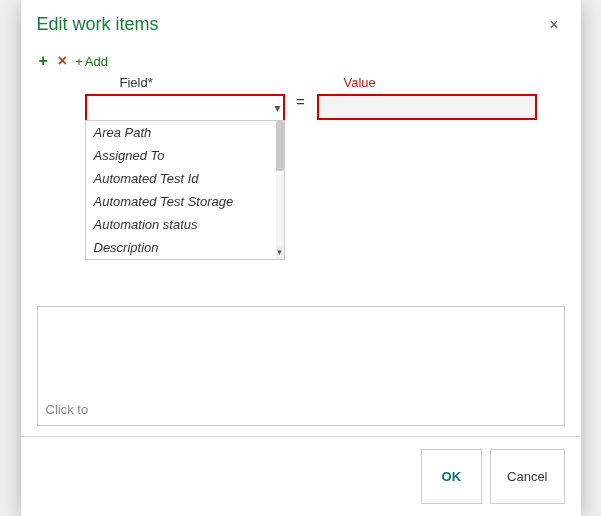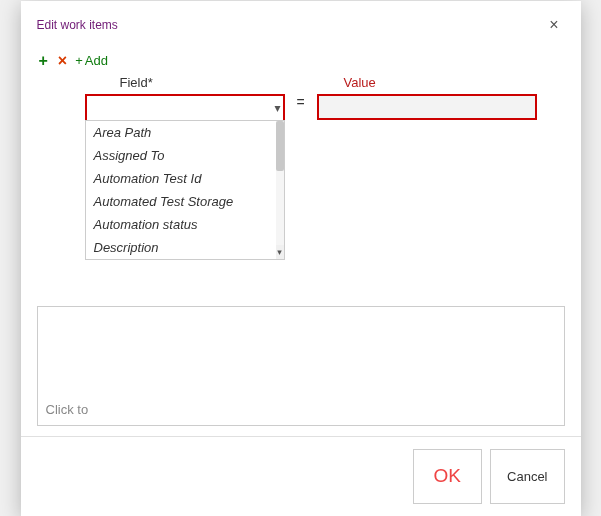--- a/index.html
+++ b/index.html
@@ -31,23 +31,23 @@
 
     .dialog-header {
       display: flex;
       align-items: center;
       justify-content: space-between;
       padding: 14px 16px 8px 16px;
       border-bottom: none;
     }
 
     .dialog-title {
-      font-size: 12px;
+      font-size: 18px;
       font-weight: 400;
-      color: #701a75;
+      color: #15803d;
     }
 
     .close-btn {
       background: none;
       border: none;
       cursor: pointer;
       font-size: 16px;
       color: #555;
       padding: 2px 6px;
       line-height: 1;
@@ -204,23 +204,24 @@
       gap: 8px;
       padding: 12px 16px;
       border-top: 1px solid #e0e0e0;
     }
 
     .btn-ok {
       background: #fff;
       border: 1px solid #ccc;
       padding: 5px 20px;
       cursor: pointer;
-      font-size: 19px;
-      color: #ef4444;
+      font-size: 13px;
+      color: #0f766e;
       min-width: 60px;
+      font-weight: bold;
     }
 
     .btn-cancel {
       background: #fff;
       border: 1px solid #ccc;
       padding: 19px 16px;
       cursor: pointer;
       font-size: 13px;
       color: #333;
       min-width: 60px;
@@ -284,21 +285,21 @@
       <div class="field-input-wrapper">
         <div class="field-input-box">
           <input class="field-input" type="text" autocomplete="off" style="">
           <span class="dropdown-arrow">▾</span>
         </div>
 
         <div class="dropdown-list" style="position:absolute; top:26px; left:0; width:200px;">
           <div style="position:relative;">
             <div class="dropdown-item">Area Path</div>
             <div class="dropdown-item">Assigned To</div>
-            <div class="dropdown-item">Automation Test Id</div>
+            <div class="dropdown-item">Automated Test Id</div>
             <div class="dropdown-item">Automated Test Storage</div>
             <div class="dropdown-item">Automation status</div>
             <div class="dropdown-item">Description</div>
 
             <div style="position:absolute; right:0; top:0; bottom:0; width:8px; background:#f5f5f5;">
               <div style="width:8px; height:50px; background:#c8c8c8; border-radius:2px; position:absolute; top:0;"></div>
               <div style="position:absolute; bottom:0; width:8px; height:14px; background:#f0f0f0; display:flex; align-items:center; justify-content:center; font-size:9px; color:#555;">▾</div>
             </div>
           </div>
         </div>

